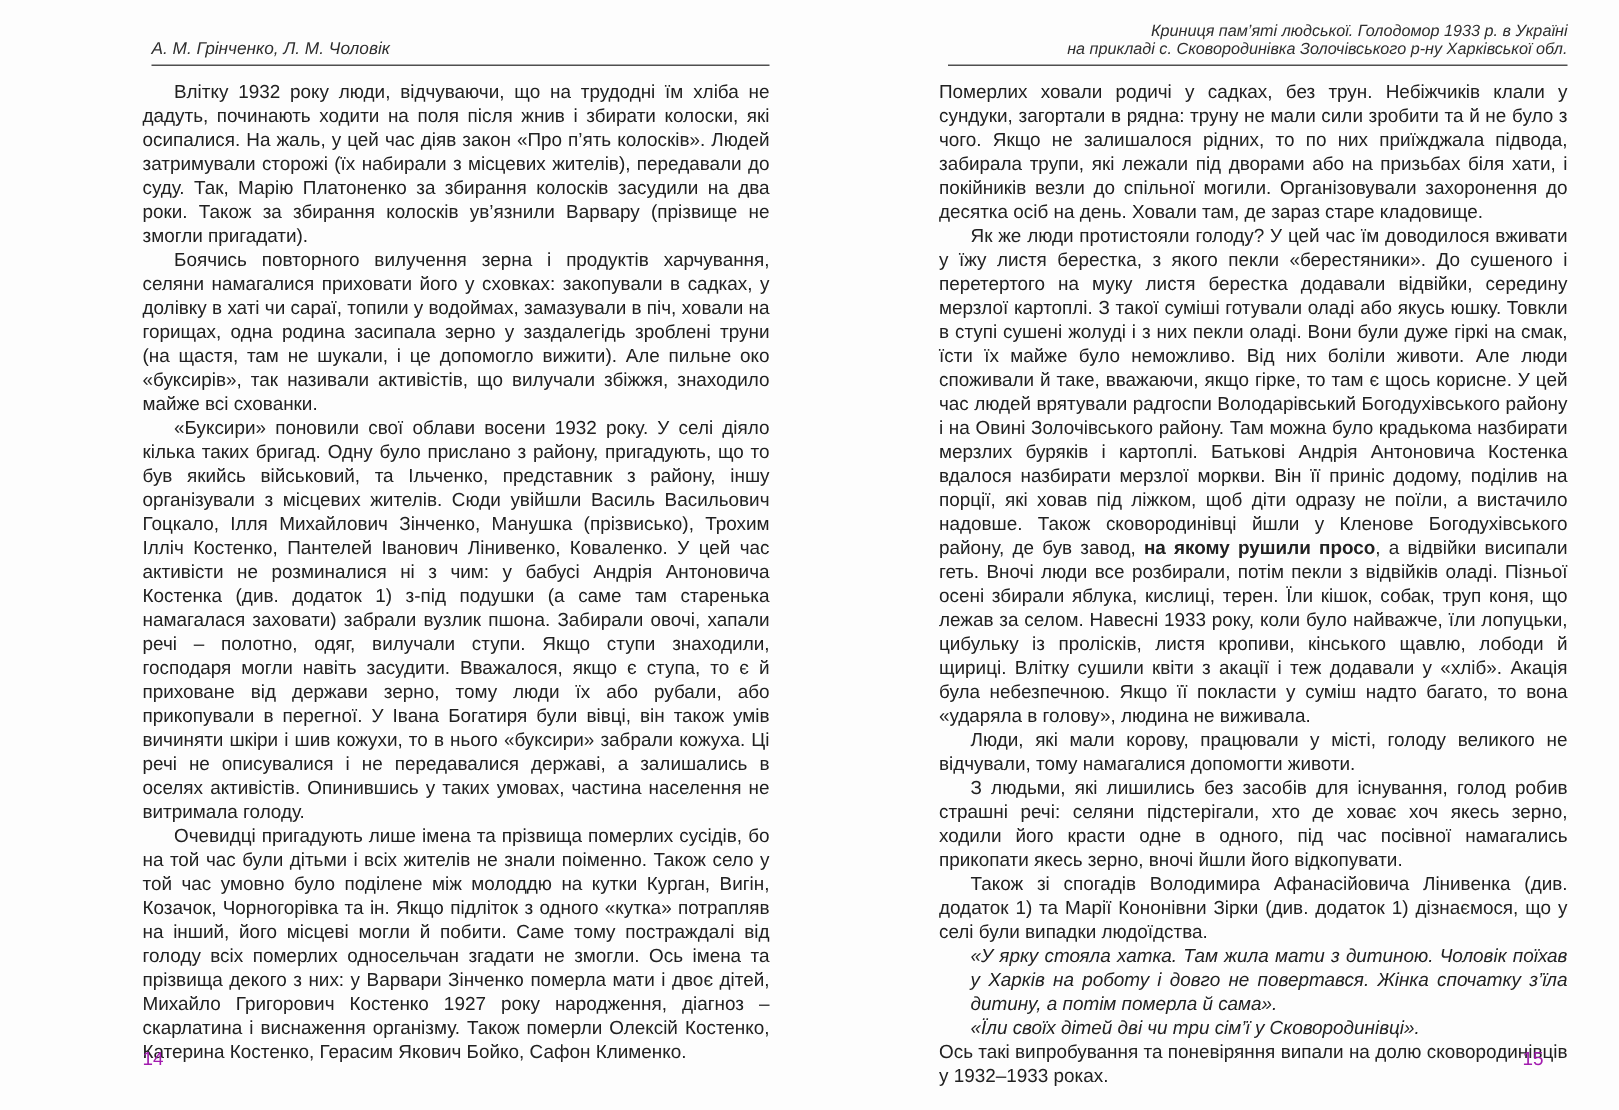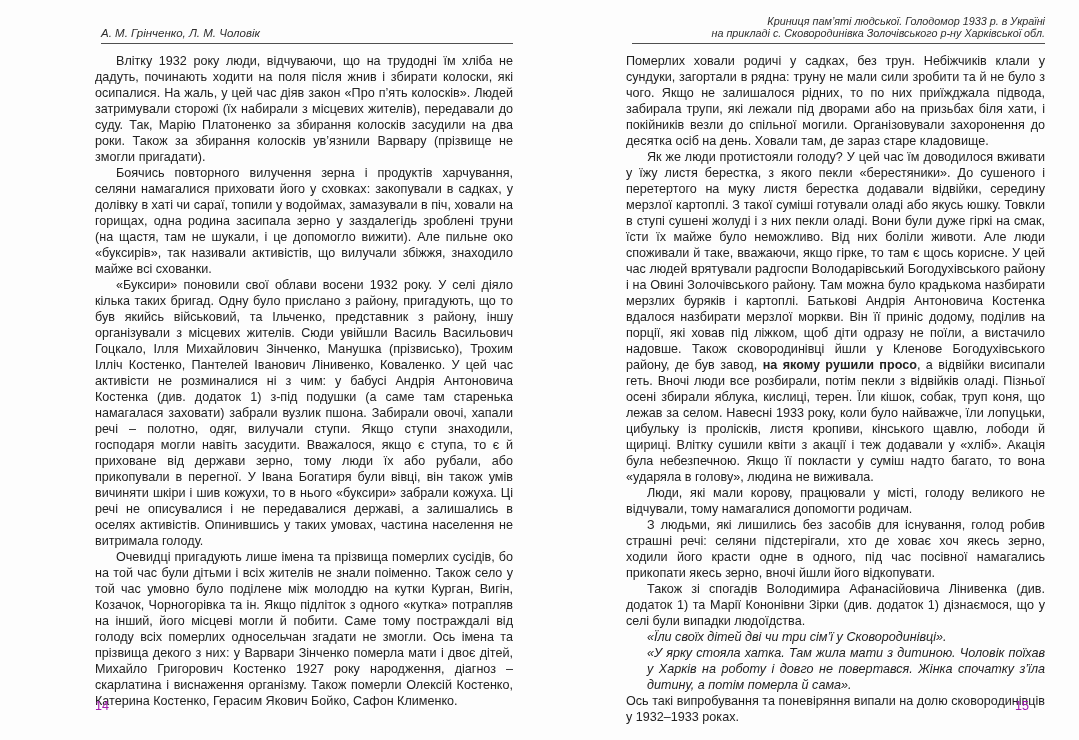--- a/index.html
+++ b/index.html
@@ -70,23 +70,23 @@
   </div>
 
   <div class="page right">
     <div class="running-header">
       <span>Криниця пам’яті людської. Голодомор 1933 р. в Україні</span>
       <span>на прикладі с. Сковородинівка Золочівського р-ну Харківської обл.</span>
     </div>
     <div class="body-text">
       <p class="noindent">Померлих ховали родичі у садках, без трун. Небіжчиків клали у сундуки, загортали в рядна: труну не мали сили зробити та й не було з чого. Якщо не залишалося рідних, то по них приїжджала підвода, забирала трупи, які лежали під дворами або на призьбах біля хати, і покійників везли до спільної могили. Організовували захоронення до десятка осіб на день. Ховали там, де зараз старе кладовище.</p>
       <p><span>Як же люди протистояли голоду? У цей час їм доводилося вживати у їжу листя берестка, з якого пекли «берестяники». До сушеного і перетертого на муку листя берестка додавали відвійки, середину мерзлої картоплі. З такої суміші готували оладі або якусь юшку. Товкли в ступі сушені жолуді і з них пекли оладі. Вони були дуже гіркі на смак, їсти їх майже було неможливо. Від них боліли животи. Але люди споживали й таке, вважаючи, якщо гірке, то там є щось корисне. У цей час людей врятували радгоспи Володарівський Богодухівського району і на Овині Золочівського району. Там можна було крадькома назбирати мерзлих буряків і картоплі. Батькові Андрія Антоновича Костенка вдалося назбирати мерзлої моркви. Він її приніс додому, поділив на порції, які ховав під ліжком, щоб діти одразу не поїли, а вистачило надовше. Також сковородинівці йшли у Кленове Богодухівського району, де був завод, </span><span class="bold-inline">на якому рушили просо</span><span>, а відвійки висипали геть. Вночі люди все розбирали, потім пекли з відвійків оладі. Пізньої осені збирали яблука, кислиці, терен. Їли кішок, собак, труп коня, що лежав за селом. Навесні 1933 року, коли було найважче, їли лопуцьки, цибульку із пролісків, листя кропиви, кінського щавлю, лободи й щириці. Влітку сушили квіти з акації і теж додавали у «хліб». Акація була небезпечною. Якщо її покласти у суміш надто багато, то вона «ударяла в голову», людина не виживала.</span></p>
-      <p>Люди, які мали корову, працювали у місті, голоду великого не відчували, тому намагалися допомогти родичам.</p>
+      <p>Люди, які мали корову, працювали у місті, голоду великого не відчували, тому намагалися допомогти животи.</p>
       <p>З людьми, які лишились без засобів для існування, голод робив страшні речі: селяни підстерігали, хто де ховає хоч якесь зерно, ходили його красти одне в одного, під час посівної намагались прикопати якесь зерно, вночі йшли його відкопувати.</p>
       <p>Також зі спогадів Володимира Афанасійовича Лінивенка (див. додаток 1) та Марії Кононівни Зірки (див. додаток 1) дізнаємося, що у селі були випадки людоїдства.</p>
+      <p class="quote">«У ярку стояла хатка. Там жила мати з дитиною. Чоловік поїхав у Харків на роботу і довго не повертався. Жінка спочатку з’їла дитину, а потім померла й сама».</p>
       <p class="quote">«Їли своїх дітей дві чи три сім’ї у Сковородинівці».</p>
-      <p class="quote">«У ярку стояла хатка. Там жила мати з дитиною. Чоловік поїхав у Харків на роботу і довго не повертався. Жінка спочатку з’їла дитину, а потім померла й сама».</p>
       <p class="noindent">Ось такі випробування та поневіряння випали на долю сковородинівців у 1932–1933 роках.</p>
     </div>
     <div class="page-number">15</div>
   </div>
 
 </div>
 
 </body></html>

